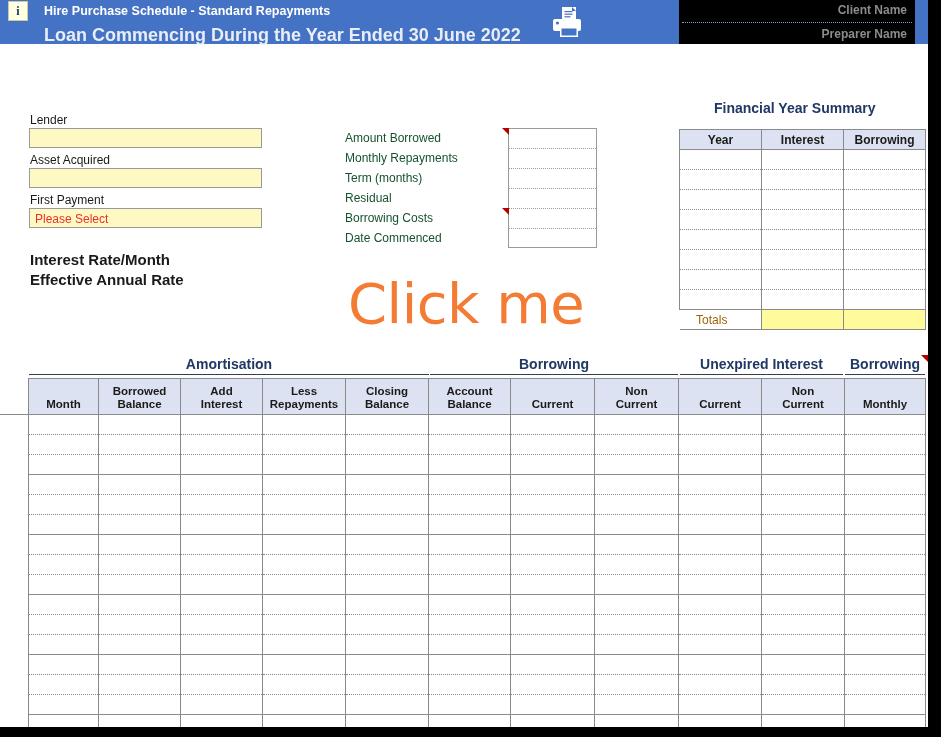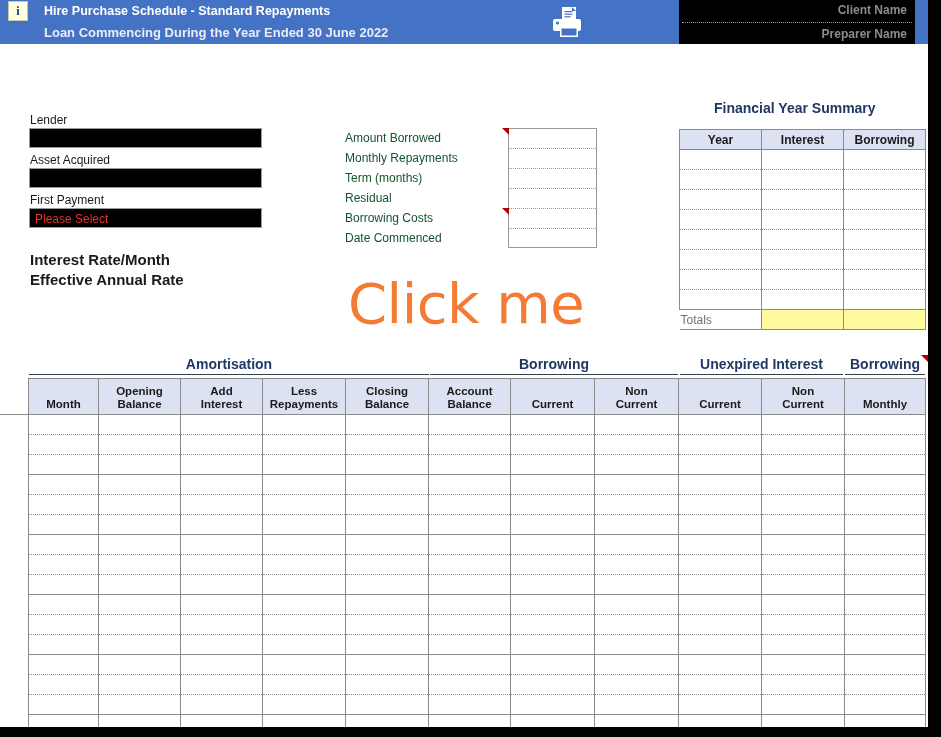--- a/index.html
+++ b/index.html
@@ -44,21 +44,21 @@
   }
   #title-main {
     position: absolute; left: 44px; top: 4px;
     color: #ffffff;
     font-size: 12.5px;
     font-weight: bold;
   }
   #title-sub {
     position: absolute; left: 44px; top: 25px;
     color: #E8EDF7;
-    font-size: 13px;
+    font-size: 18px;
     font-weight: bold;
   }
   #print-btn {
     position: absolute; left: 549px; top: 5px;
     width: 36px; height: 34px;
     cursor: pointer;
   }
   #name-box {
     position: absolute; left: 679px; top: 0px;
     width: 236px; height: 44px;
@@ -82,21 +82,21 @@
   
   .field-label {
     position: absolute;
     font-size: 12px;
     color: #1a1a1a;
   }
   .field-input {
     position: absolute;
     height: 20px;
     border: 1px solid #9a9a9a;
-    background: #000000;
+    background: #fef9c3;
     font-size: 12px;
     padding: 2px 5px;
     font-family: "Liberation Sans", sans-serif;
     color: #1a1a1a;
   }
   .bold-label {
     position: absolute;
     font-size: 15px;
     font-weight: bold;
     color: #1a1a1a;
@@ -164,24 +164,24 @@
     border-bottom: 1px dotted #8a8a8a;
     height: 20px;
   }
   #fy-table td.last-col { border-right: 1px solid #8a8a8a; }
   #fy-table tr.totals-row td {
     border-top: 1px solid #8a8a8a;
     border-bottom: 1px solid #8a8a8a;
   }
   #fy-table tr.totals-row td.label-cell {
     border-left: none; border-right: none;
-    text-align: left;
+    text-align: center;
     padding-right: 18px;
     font-size: 12px;
-    color: #737373;
+    color: #a16207;
   }
   #fy-table tr.totals-row td.yellow { background: #FFFB9D; }
   #fy-table tr.last-data td { border-bottom: 1px solid #8a8a8a; }
 
   
   .sec-head {
     position: absolute;
     font-size: 14px;
     font-weight: bold;
     color: #1F3864;
@@ -394,21 +394,21 @@
       <col style="width:83px">
           <col style="width:81px">
     </colgroup>
     <thead>
           <tr id="main-head-row">
             <th class="grp-end">
               <div>&nbsp;</div>
               <div>Month</div>
             </th>
             <th>
-              <div>Opening</div>
+              <div>Borrowed</div>
               <div>Balance</div>
             </th>
             <th>
               <div>Add</div>
               <div>Interest</div>
             </th>
             <th>
               <div>Less</div>
               <div>Repayments</div>
             </th>

